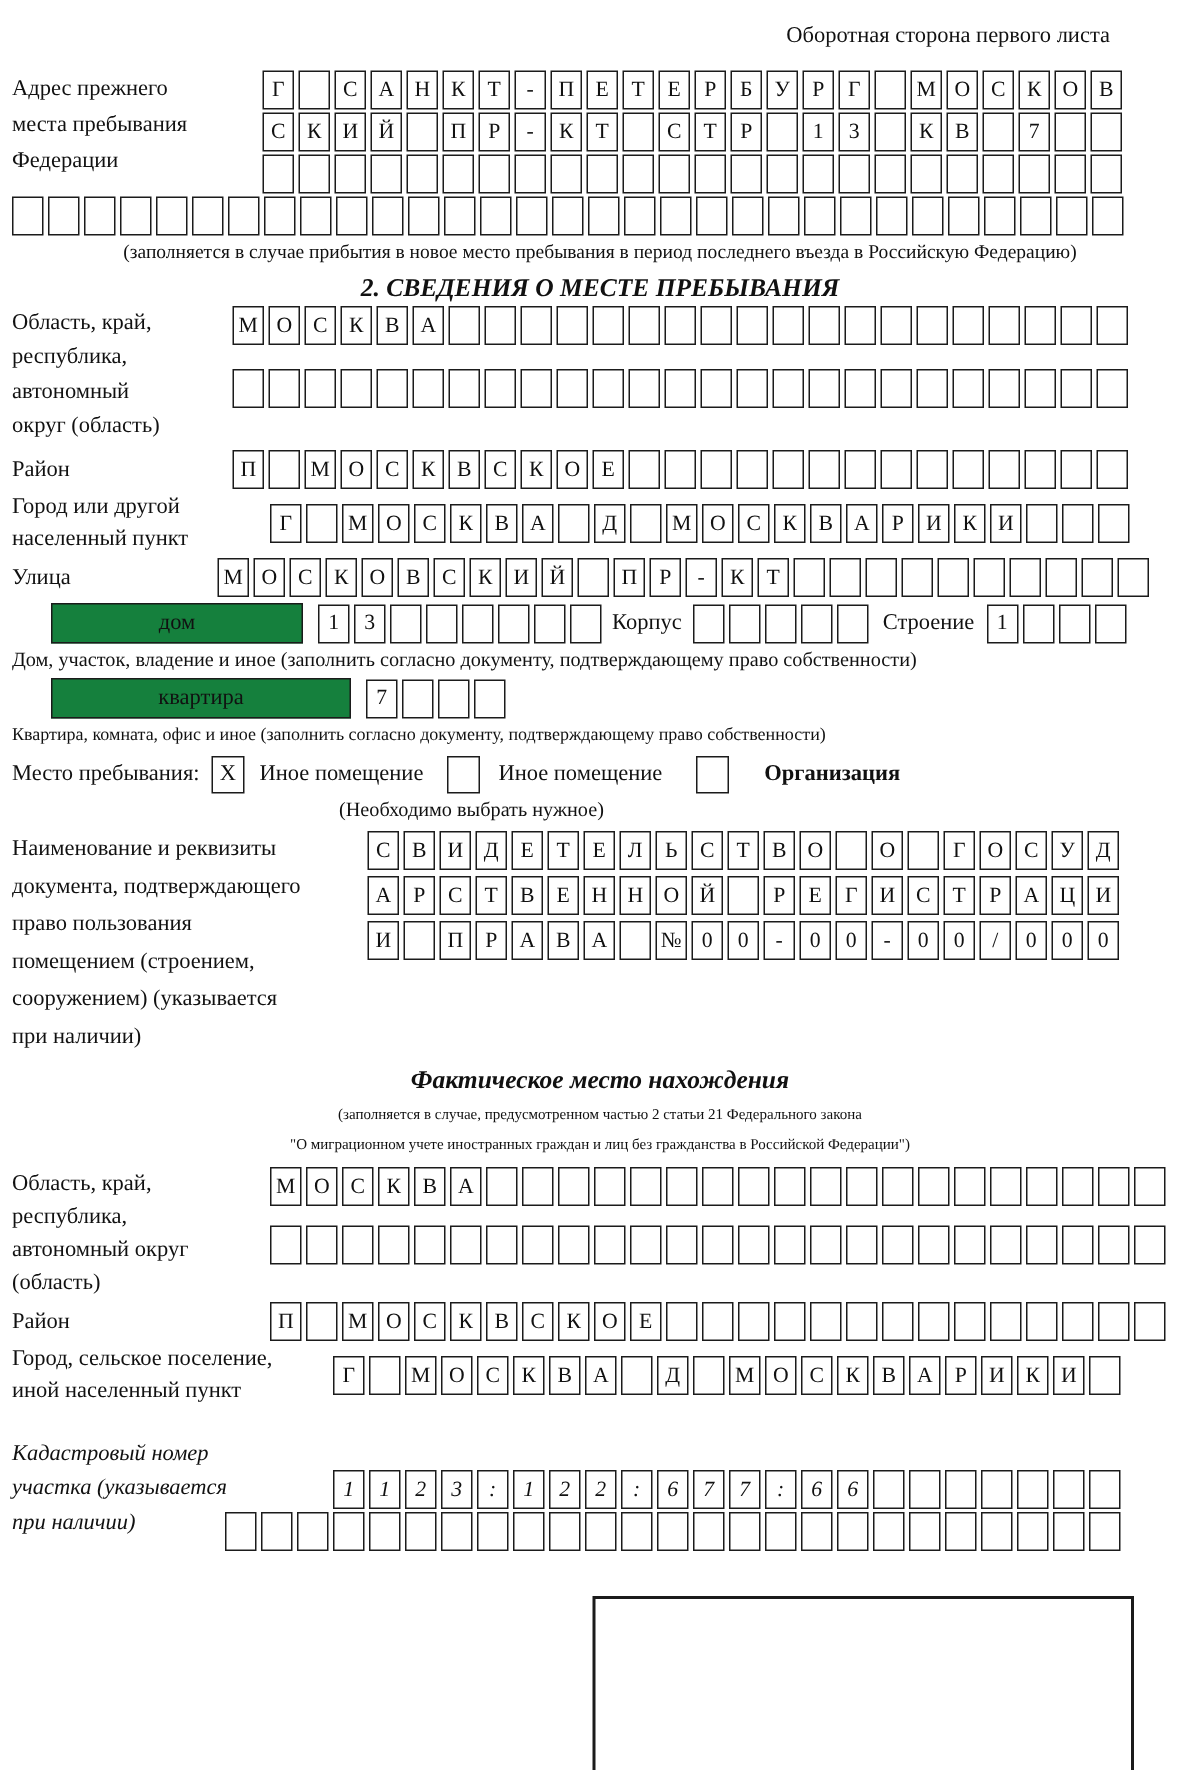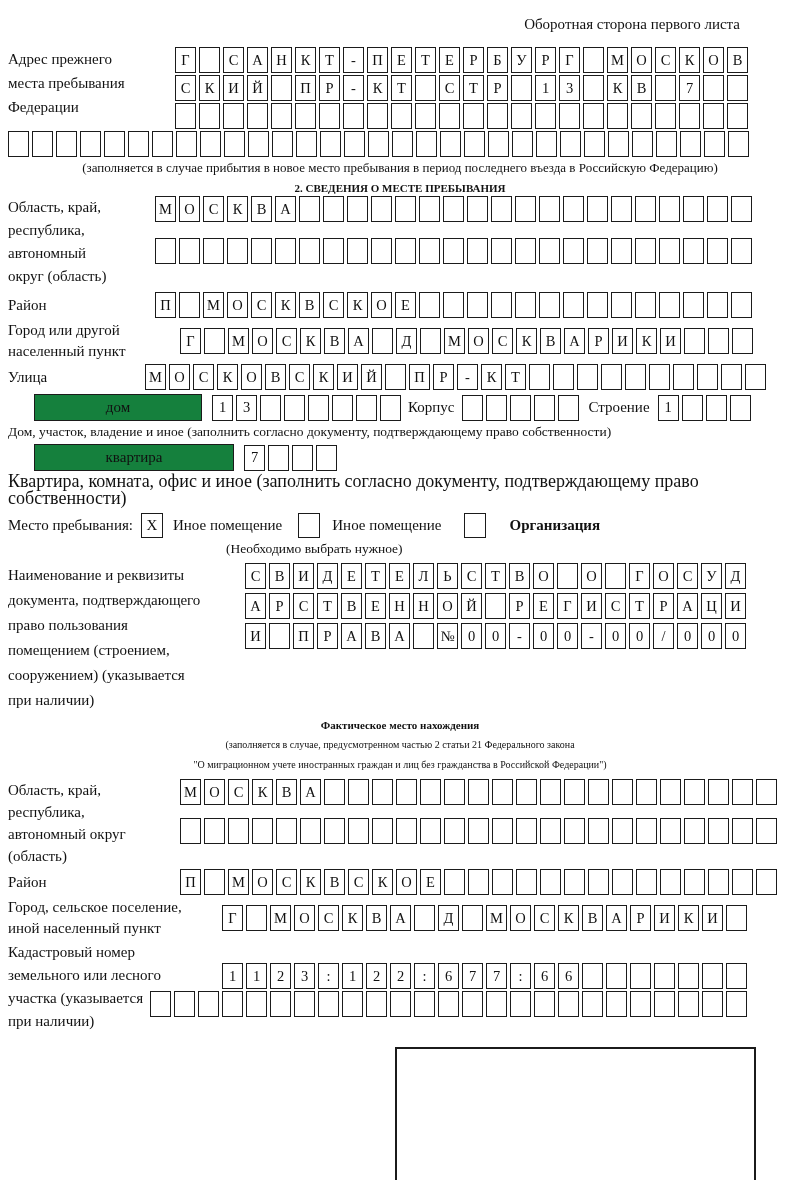--- a/index.html
+++ b/index.html
@@ -19,30 +19,30 @@
   .cellrow{display:flex;flex:none;}
   .cell{
     flex:none;width:21px;height:26px;box-sizing:border-box;margin-right:3px;
     border:1.8px solid #1b1b1b;display:flex;align-items:center;justify-content:center;
     font-size:14.5px;line-height:1;background:#fff;
   }
   .mb2{margin-bottom:2px;}
   .mt14{margin-top:14px;} .mt4{margin-top:4px;} .mt6{margin-top:6px;} .mt2{margin-top:2px;} .mt8{margin-top:8px;}
   .caption{font-size:13px;line-height:17px;}
   .center{text-align:center;}
-  .sectitle{font-weight:bold;font-size:11px;text-align:center;margin-top:6px;}
+  .sectitle{font-weight:bold;font-size:17px;text-align:center;margin-top:6px;font-style:italic;}
   .fieldbox{
     flex:none;height:27px;box-sizing:border-box;border:1.8px solid #1b1b1b;
     display:flex;align-items:center;justify-content:center;font-size:15px;background:#15803d;
   }
   .chk{
     flex:none;width:22px;height:25px;box-sizing:border-box;border:1.8px solid #1b1b1b;
     display:flex;align-items:center;justify-content:center;font-size:15px;background:#fff;
   }
-  .cadastral{position:relative;height:100px;margin-top:2px;}
+  .cadastral{position:relative;height:100px;margin-top:20px;font-style:italic;}
   .cad-row1{position:absolute;left:214px;top:22px;}
   .cad-row2{position:absolute;left:142px;top:50px;}
   .bigbox{
     margin-left:387px;margin-top:6px;width:361px;height:179px;
     box-sizing:border-box;border:2px solid #1b1b1b;background:#fff;
   }
   .doc-lines{line-height:25px;}
 </style>
 </head>
 <body>
@@ -372,21 +372,21 @@
     <div style="width:26px;flex:none;"></div>
     <div class="fieldbox" style="width:200px;">квартира</div>
     <div style="width:10px;flex:none;"></div>
     <div class="cellrow">
         <div class="cell">7</div>
         <div class="cell"></div>
         <div class="cell"></div>
         <div class="cell"></div>
       </div>
   </div>
-  <div class="caption mt2" style="font-size:18px;">Квартира, комната, офис и иное (заполнить согласно документу, подтверждающему право собственности)</div>
+  <div class="caption mt2" style="font-size:12px;">Квартира, комната, офис и иное (заполнить согласно документу, подтверждающему право собственности)</div>
 
   <div class="frow vcenter mt6">
     <div>Место пребывания:</div>
     <div class="chk" style="margin-left:8px;">
       <span>X</span>
     </div>
     <div style="margin-left:10px;">Иное помещение</div>
     <div class="chk" style="margin-left:16px;">
       <span></span>
     </div>
@@ -609,21 +609,20 @@
         <div class="cell">И</div>
         <div class="cell">К</div>
         <div class="cell">И</div>
         <div class="cell"></div>
       </div>
   </div>
 
   <div class="cadastral">
     <div class="labelcol w214" style="line-height:23px;">
       <div>Кадастровый номер</div>
-      <div>земельного или лесного</div>
       <div>участка (указывается</div>
       <div>при наличии)</div>
     </div>
     <div class="cellrow cad-row1">
         <div class="cell">1</div>
         <div class="cell">1</div>
         <div class="cell">2</div>
         <div class="cell">3</div>
         <div class="cell">:</div>
         <div class="cell">1</div>

